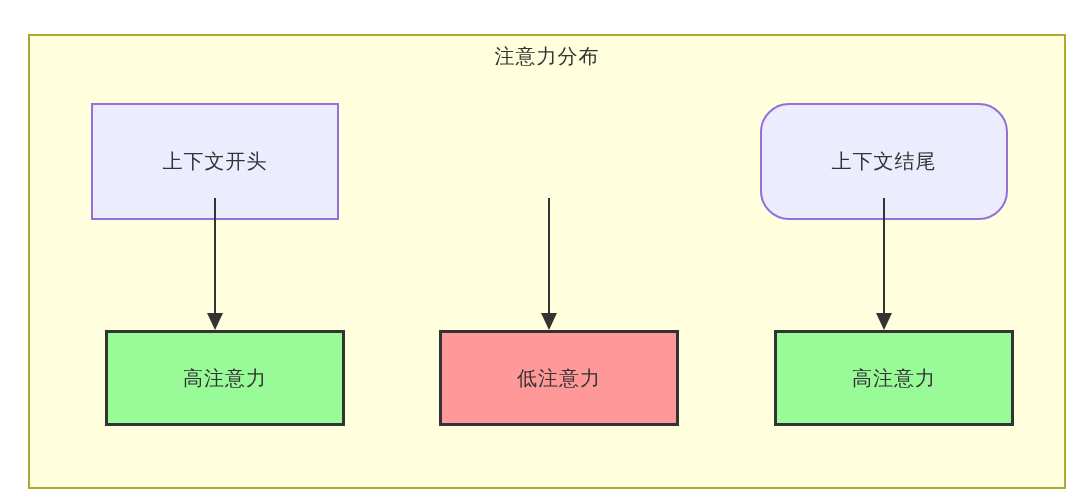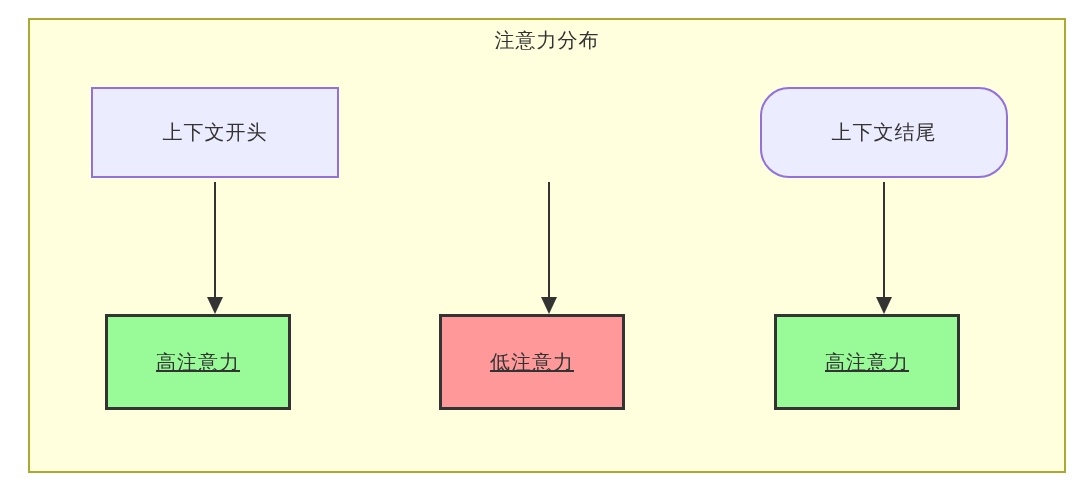--- a/index.html
+++ b/index.html
@@ -16,21 +16,21 @@
   html,body{margin:0;padding:0;background:#ffffff;}
   .canvas{
     position:relative;
     width:1080px;height:496px;
     background:#ffffff;
     font-family:"Liberation Sans","DejaVu Sans",sans-serif;
     overflow:hidden;
   }
   .cluster{
     position:absolute;
-    left:28px;top:18px;
+    left:28px;top:34px;
     width:1034px;height:451px;
     background:var(--container-fill);
     border:2px solid var(--container-border);
   }
   .cluster-title{
     position:absolute;
     left:0;top:7px;
     width:100%;
     text-align:center;
     font-size:20px;
@@ -42,29 +42,28 @@
     display:flex;
     align-items:center;
     justify-content:center;
     box-sizing:border-box;
     font-size:20px;
     color:var(--text);
     letter-spacing:1px;
   }
   .node.source{
     top:67px;
-    width:248px;height:91px;
+    width:248px;height:117px;
     background:var(--source-fill);
     border:2px solid var(--source-border);
   }
   .node.result{
     top:294px;
-    width:186px;height:96px;
+    width:240px;height:96px;
     border:3px solid var(--result-border);
-    text-decoration:underline;
   }
   .node.result.high{background:var(--high-fill);}
   .node.result.low{background:var(--low-fill);}
   .src-0{left:61px;}
   .src-1{left:395px;}
   .src-2{left:730px;border-radius:29px;}
   .res-0{left:75px;}
   .res-1{left:409px;}
   .res-2{left:744px;}
   .arrow{

